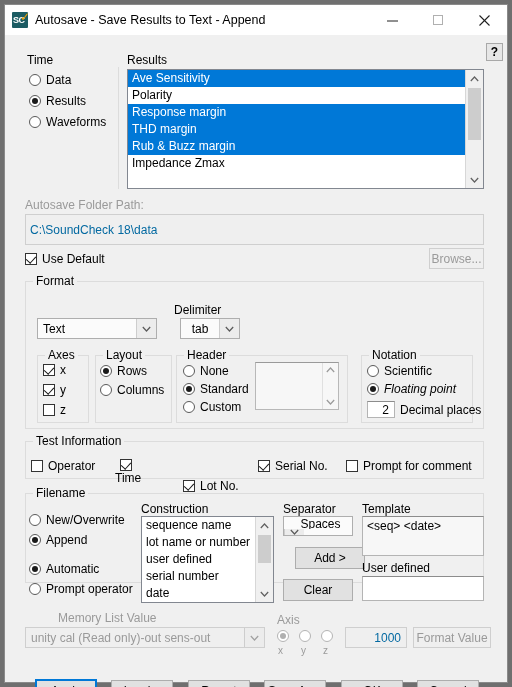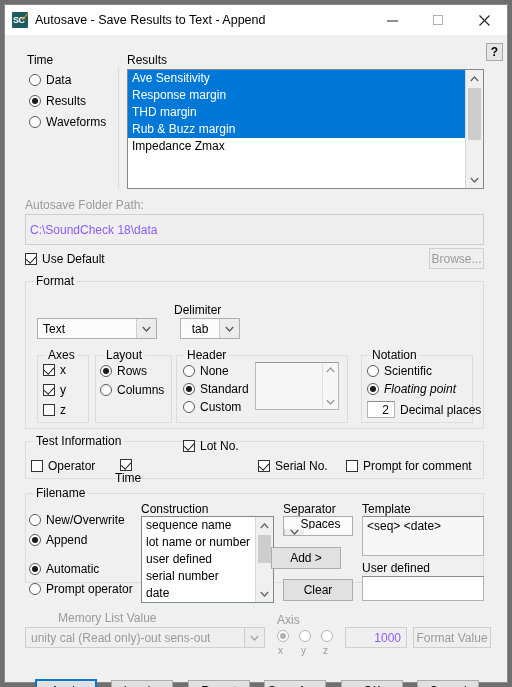--- a/index.html
+++ b/index.html
@@ -68,21 +68,21 @@
   .check.on .box:after{
     content:"";position:absolute;left:2px;top:0px;width:5px;height:8px;
     border:solid #1a1a1a;border-width:0 1.6px 1.6px 0;transform:rotate(42deg);
   }
 
   .tbox{
     position:absolute;background:#fbfbfb;border:1px solid #b4b4b4;border-top-color:#8c8c8c;
     box-sizing:border-box;font-size:12px;display:flex;align-items:center;
     padding-left:4px;color:#000;overflow:hidden;white-space:nowrap;
   }
-  .tbox.dim{color:#8b5cf6;background:#efefef;border-color:#cfcfcf;}
+  .tbox.dim{color:#0369a1;background:#efefef;border-color:#cfcfcf;}
   .tbox.num{justify-content:flex-end;padding-right:5px;padding-left:0;}
 
   .combo{
     position:absolute;background:#fbfbfb;border:1px solid #aeaeae;box-sizing:border-box;
     display:flex;align-items:center;font-size:12px;
   }
   .combo .ctext{flex:1;padding-left:5px;white-space:nowrap;overflow:hidden;}
   .combo .carrow{
     width:19px;align-self:stretch;background:#ececec;border-left:1px solid #cdcdcd;
     display:flex;align-items:center;justify-content:center;flex:none;
@@ -190,20 +190,21 @@
       <span class="dot"></span>
       <span>Waveforms</span>
     </div>
 
     <div class="sep-line" style="left:113px;top:32px;width:1px;height:122px;"></div>
 
     <div class="lbl" style="left:122px;top:18px;">Results</div>
     <div class="listbox" style="left:122px;top:34px;width:357px;height:120px;">
       <div class="items">
         <div class="item sel">Ave Sensitivity</div>
+        <div class="item">Polarity</div>
         <div class="item sel">Response margin</div>
         <div class="item sel">THD margin</div>
         <div class="item sel">Rub &amp; Buzz margin</div>
         <div class="item">Impedance Zmax</div>
       </div>
       <div class="vscroll">
         <div class="arw">
           <svg width="9" height="6" viewBox="0 0 9 6">
               <polyline points="0.8,5 4.5,1 8.2,5" fill="none" stroke="#606060" stroke-width="1.2"></polyline>
             </svg>
@@ -325,21 +326,21 @@
       <div class="gtitle">Test Information</div>
     </div>
     <div class="check" style="left:26px;top:424px;">
       <span class="box"></span>
       <span>Operator</span>
     </div>
     <div class="check on" style="left:110px;top:424px;flex-direction:column;">
       <span class="box"></span>
       <span>Time</span>
     </div>
-    <div class="check on" style="left:178px;top:404px;">
+    <div class="check on" style="left:178px;top:444px;">
       <span class="box"></span>
       <span>Lot No.</span>
     </div>
     <div class="check on" style="left:253px;top:424px;">
       <span class="box"></span>
       <span>Serial No.</span>
     </div>
     <div class="check" style="left:341px;top:424px;">
       <span class="box"></span>
       <span>Prompt for comment</span>
@@ -391,21 +392,21 @@
 
     <div class="lbl" style="left:278px;top:467px;">Separator</div>
     <div class="combo" style="left:278px;top:481px;width:70px;height:20px;flex-direction:column;">
       <span class="ctext">Spaces</span>
       <span class="carrow">
         <svg width="9" height="6" viewBox="0 0 9 6">
             <polyline points="0.8,1 4.5,5 8.2,1" fill="none" stroke="#5a5a5a" stroke-width="1.2"></polyline>
           </svg>
       </span>
     </div>
-    <div class="btn" style="left:266px;top:512px;width:70px;height:22px;">Add &gt;</div>
+    <div class="btn" style="left:290px;top:512px;width:70px;height:22px;">Add &gt;</div>
     <div class="btn" style="left:278px;top:544px;width:70px;height:22px;">Clear</div>
 
     <div class="lbl" style="left:357px;top:467px;">Template</div>
     <div class="tbox" style="left:357px;top:481px;width:122px;height:40px;align-items:flex-start;padding-top:2px;background:#f7f7f7;">&lt;seq&gt; &lt;date&gt;</div>
     <div class="lbl" style="left:357px;top:526px;">User defined</div>
     <div class="tbox" style="left:357px;top:541px;width:122px;height:25px;background:#fff;"></div>
 
     <div class="lbl dim" style="left:20px;top:576px;margin-left:33px;">Memory List Value</div>
     <div class="combo dim" style="left:20px;top:592px;width:240px;height:21px;">
       <span class="ctext">unity cal (Read only)-out sens-out</span>

